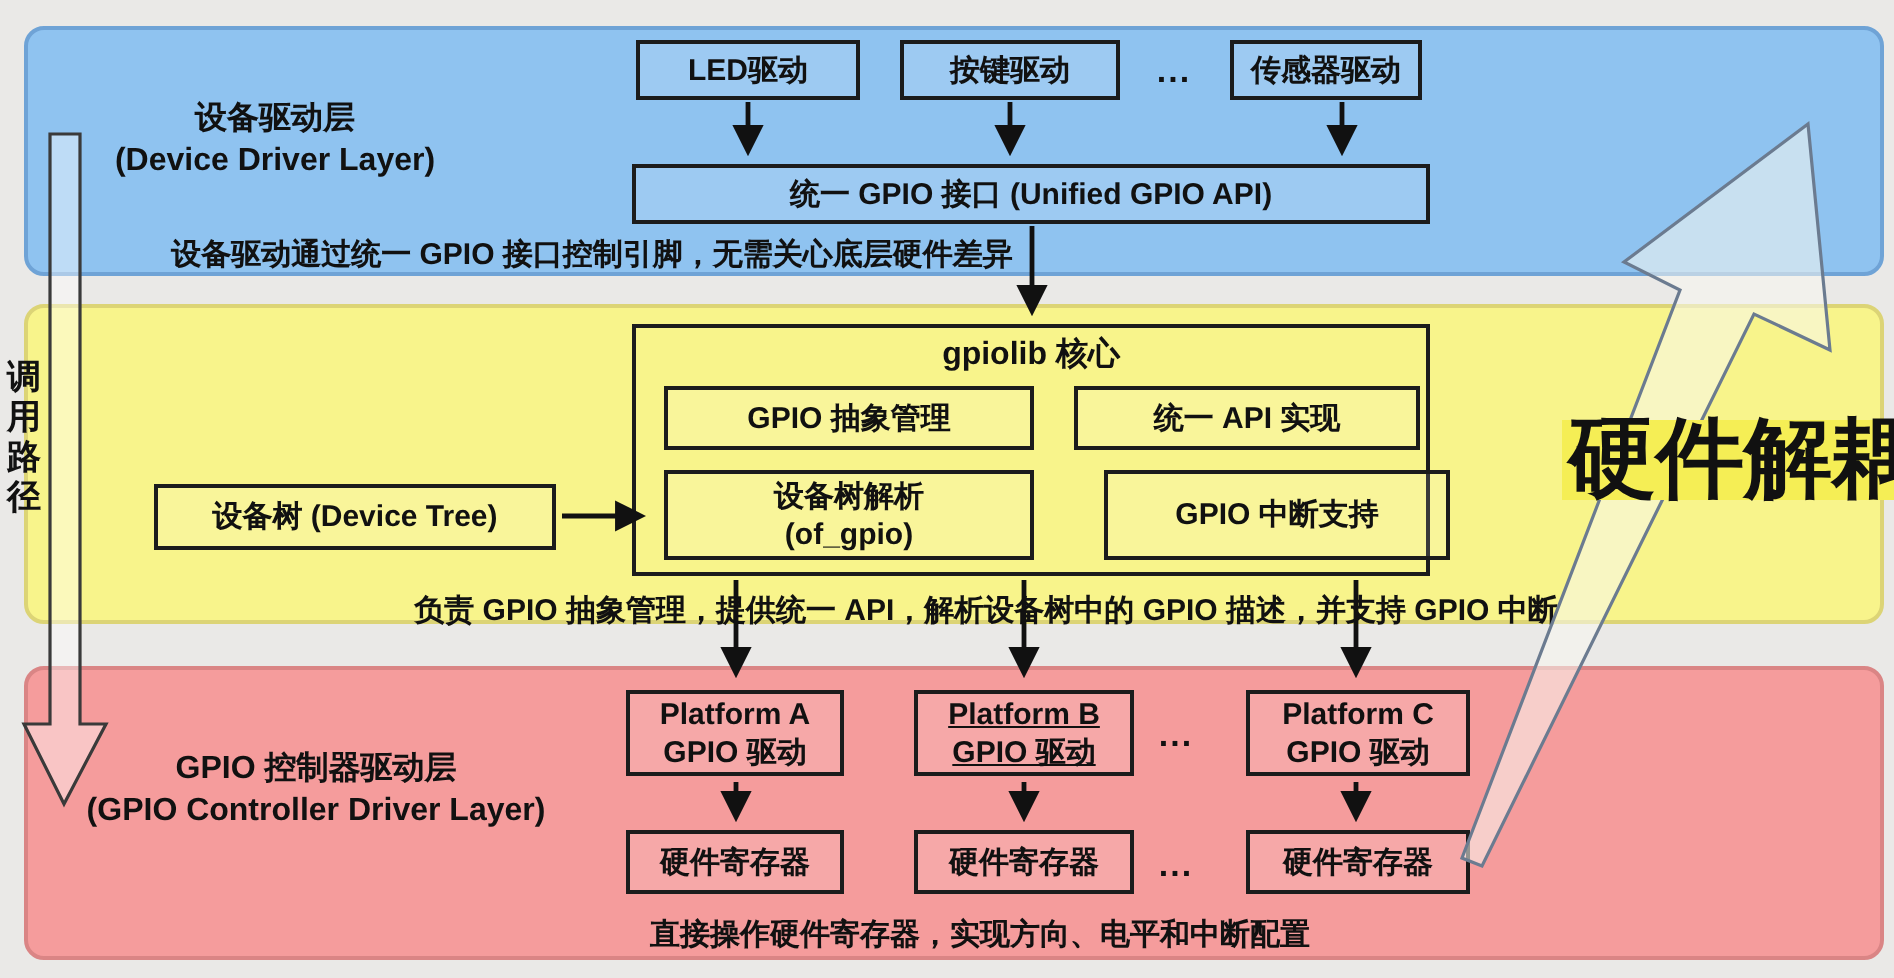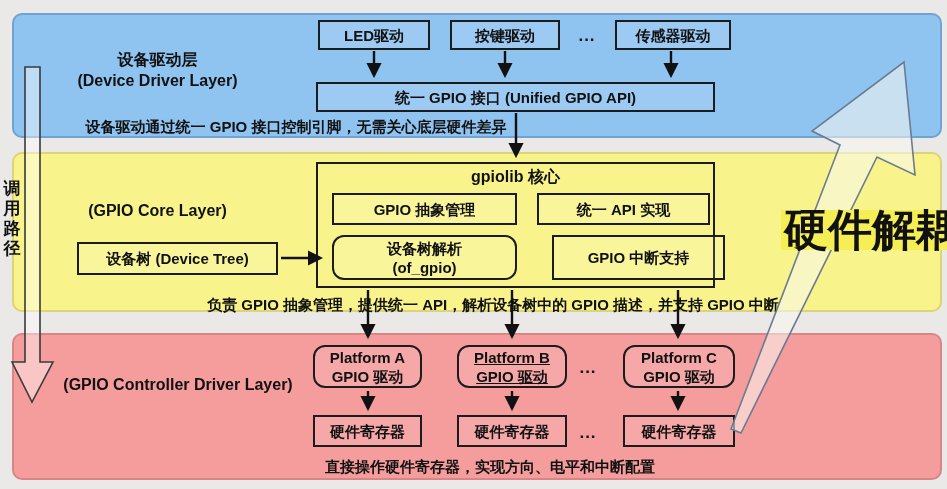--- a/index.html
+++ b/index.html
@@ -16,28 +16,28 @@
 
   .dbox{
     position:absolute; box-sizing:border-box;
     border:2px solid var(--box-border,#1c1c1c);
     background:rgba(255,255,255,0.13);
     display:flex; align-items:center; justify-content:center;
     text-align:center; font-size:15px; line-height:19px; z-index:3;
   }
   .container-box{background:transparent;}
   .txt{position:absolute; z-index:4; text-align:center;}
-  .layer-title{font-size:16px; line-height:21px;margin-left:20px;}
+  .layer-title{font-size:16px; line-height:21px;}
   .caption{font-size:15px; white-space:nowrap;}
   .dots{font-size:17px; letter-spacing:1px;}
   .vlabel{
     width:20px; font-size:17px; line-height:20px;
     word-break:break-all; text-align:center;
   }
-  .two-line{flex-direction:column;border-radius:12px;}
+  .two-line{flex-direction:column;}
   .decouple{
     position:absolute; z-index:7; font-size:44px; line-height:40px;
     background:var(--highlight-yellow,#f5ee55); padding:0 3px; white-space:nowrap;
   }
   svg.overlay{position:absolute; left:0; top:0; z-index:5; pointer-events:none;}
 </style>
 </head>
 <body>
 
 <div class="canvas">
@@ -47,48 +47,48 @@
   <div class="layer layer-red"></div>
 
   <div class="txt layer-title" style="left:40px; top:49px; width:195px;">
     <div>设备驱动层</div>
     <div>(Device Driver Layer)</div>
   </div>
 
   <div class="dbox" style="left:318px; top:20px; width:112px; height:30px;">LED驱动</div>
   <div class="dbox" style="left:450px; top:20px; width:110px; height:30px;">按键驱动</div>
   <div class="txt dots" style="left:572px; top:26px; width:30px;">...</div>
-  <div class="dbox" style="left:615px; top:20px; width:116px; height:30px;">传感器驱动</div>
+  <div class="dbox" style="left:615px; top:20px; width:96px; height:30px;">传感器驱动</div>
 
   <div class="dbox" style="left:316px; top:82px; width:399px; height:30px;">统一 GPIO 接口 (Unified GPIO API)</div>
 
   <div class="txt caption" style="left:66px; top:118px; width:460px;">设备驱动通过统一 GPIO 接口控制引脚，无需关心底层硬件差异</div>
 
   <div class="txt vlabel" style="left:2px; top:179px;">调用路径</div>
 
   <div class="txt layer-title" style="left:45px; top:200px; width:185px;">
-    <div>(GPIO Core Layer)</div>
   </div>
 
   <div class="dbox" style="left:77px; top:242px; width:201px; height:33px;">设备树 (Device Tree)</div>
 
   <div class="dbox container-box" style="left:316px; top:162px; width:399px; height:126px;"></div>
   <div class="txt" style="left:316px; top:167px; width:399px; font-size:16px;">gpiolib 核心</div>
 
   <div class="dbox" style="left:332px; top:193px; width:185px; height:32px;">GPIO 抽象管理</div>
   <div class="dbox" style="left:525px; top:193px; width:173px; height:32px;margin-left:12px;">统一 API 实现</div>
   <div class="dbox two-line" style="left:332px; top:235px; width:185px; height:45px;">
     <div>设备树解析</div>
     <div>(of_gpio)</div>
   </div>
   <div class="dbox" style="left:525px; top:235px; width:173px; height:45px;margin-left:27px;">GPIO 中断支持</div>
 
   <div class="txt caption" style="left:163px; top:296px; width:660px;">负责 GPIO 抽象管理，提供统一 API，解析设备树中的 GPIO 描述，并支持 GPIO 中断</div>
 
   <div class="txt layer-title" style="left:13px; top:374px; width:290px;">
+    <div>GPIO 控制器驱动层</div>
     <div>(GPIO Controller Driver Layer)</div>
   </div>
 
   <div class="dbox two-line" style="left:313px; top:345px; width:109px; height:43px;">
     <div>Platform A</div>
     <div>GPIO 驱动</div>
   </div>
   <div class="dbox two-line" style="left:457px; top:345px; width:110px; height:43px;text-decoration:underline;">
     <div>Platform B</div>
     <div>GPIO 驱动</div>

